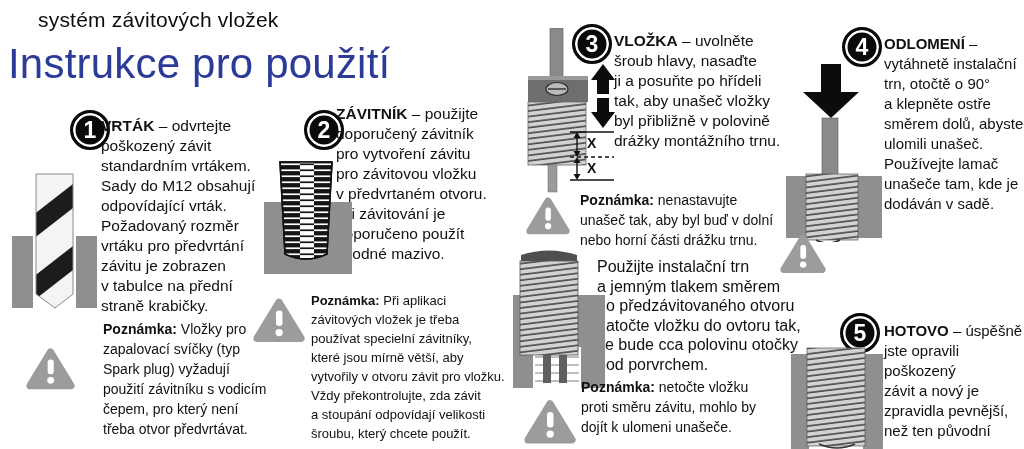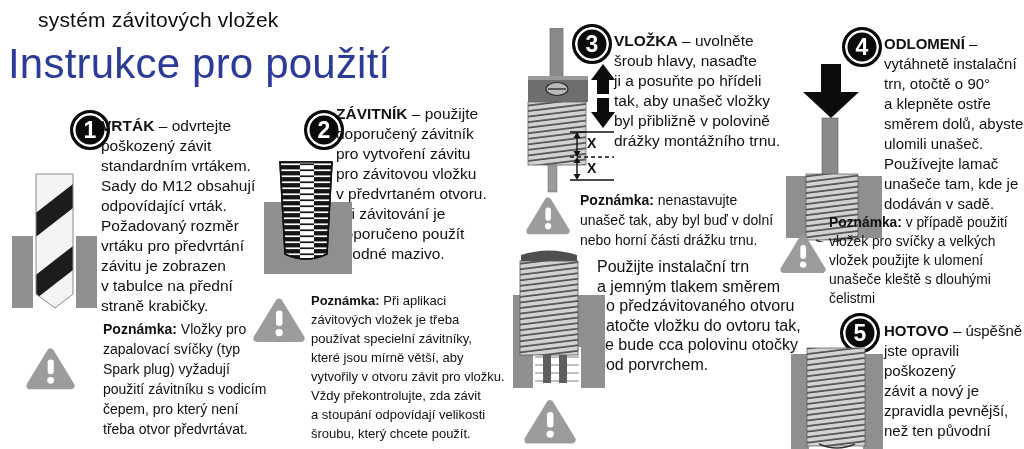--- a/index.html
+++ b/index.html
@@ -176,20 +176,23 @@
     <rect x="46" y="104" width="8" height="32" fill="#5f5f5f"></rect>
     <path d="M8 8 q28 -9 56 0 v10 h-56 z" fill="#4f4f4f"></path>
     <rect x="7" y="14" width="58" height="94" fill="url(#coilPat)" stroke="#555" stroke-width="0.8"></rect>
   </svg>
 
   <svg class="abs" style="left:524px;top:398px" width="52" height="47" viewBox="0 0 60 54">
     <path d="M30 7 L55 48 L5 48 Z" fill="#9c9c9c" stroke="#9c9c9c" stroke-width="9" stroke-linejoin="round"></path>
     <rect x="26.5" y="16" width="7.5" height="18" rx="3.5" fill="#fff"></rect>
     <circle cx="30.2" cy="41.5" r="4.2" fill="#fff"></circle>
   </svg>
+  <p class="abs note-text" style="left:581px;top:377px;width:220px"><b>Poznámka:</b> <span>netočte vložku
+proti směru závitu, mohlo by
+dojít k ulomeni unašeče.</span></p>
 
   <div class="abs badge" style="left:842px;top:27px">4</div>
   <p class="abs step-text" style="left:884px;top:34px;width:150px;font-size:15px"><b>ODLOMENÍ</b> <span>–</span><span>
 vytáhnetě instalační
 trn, otočtě o 90°
 a klepněte ostře
 směrem dolů, abyste
 ulomili unašeč.
 Používejte lamač
 unašeče tam, kde je
@@ -203,25 +206,20 @@
     <rect x="70" y="120" width="26" height="62" fill="#8f8f8f"></rect>
     <rect x="20" y="118" width="52" height="66" fill="url(#coilPat)" stroke="#555" stroke-width="0.7"></rect>
     <path d="M30 184 q12 6 24 0" stroke="#333" stroke-width="1.5" fill="none"></path>
   </svg>
 
   <svg class="abs" style="left:780px;top:232px" width="46" height="43" viewBox="0 0 60 54">
     <path d="M30 7 L55 48 L5 48 Z" fill="#9c9c9c" stroke="#9c9c9c" stroke-width="9" stroke-linejoin="round"></path>
     <rect x="26.5" y="16" width="7.5" height="18" rx="3.5" fill="#fff"></rect>
     <circle cx="30.2" cy="41.5" r="4.2" fill="#fff"></circle>
   </svg>
-  <p class="abs note-text" style="left:829px;top:213px;width:196px;font-size:13.8px;line-height:19px"><b>Poznámka:</b> <span>v případě použití
-vložek pro svíčky a velkých
-vložek použijte k ulomení
-unašeče kleště s dlouhými
-čelistmi</span></p>
 
   <div class="abs badge" style="left:840px;top:313px">5</div>
   <p class="abs step-text" style="left:884px;top:321px;width:150px;font-size:15px"><b>HOTOVO</b> <span>–</span> <span>úspěšně
 jste opravili poškozený
 závit a nový je
 zpravidla pevnější,
 než ten původní</span></p>
 
   <svg class="abs" style="left:791px;top:344px" width="92" height="105" viewBox="0 0 92 105">
     <rect x="0" y="10" width="18" height="95" fill="#8f8f8f"></rect>

